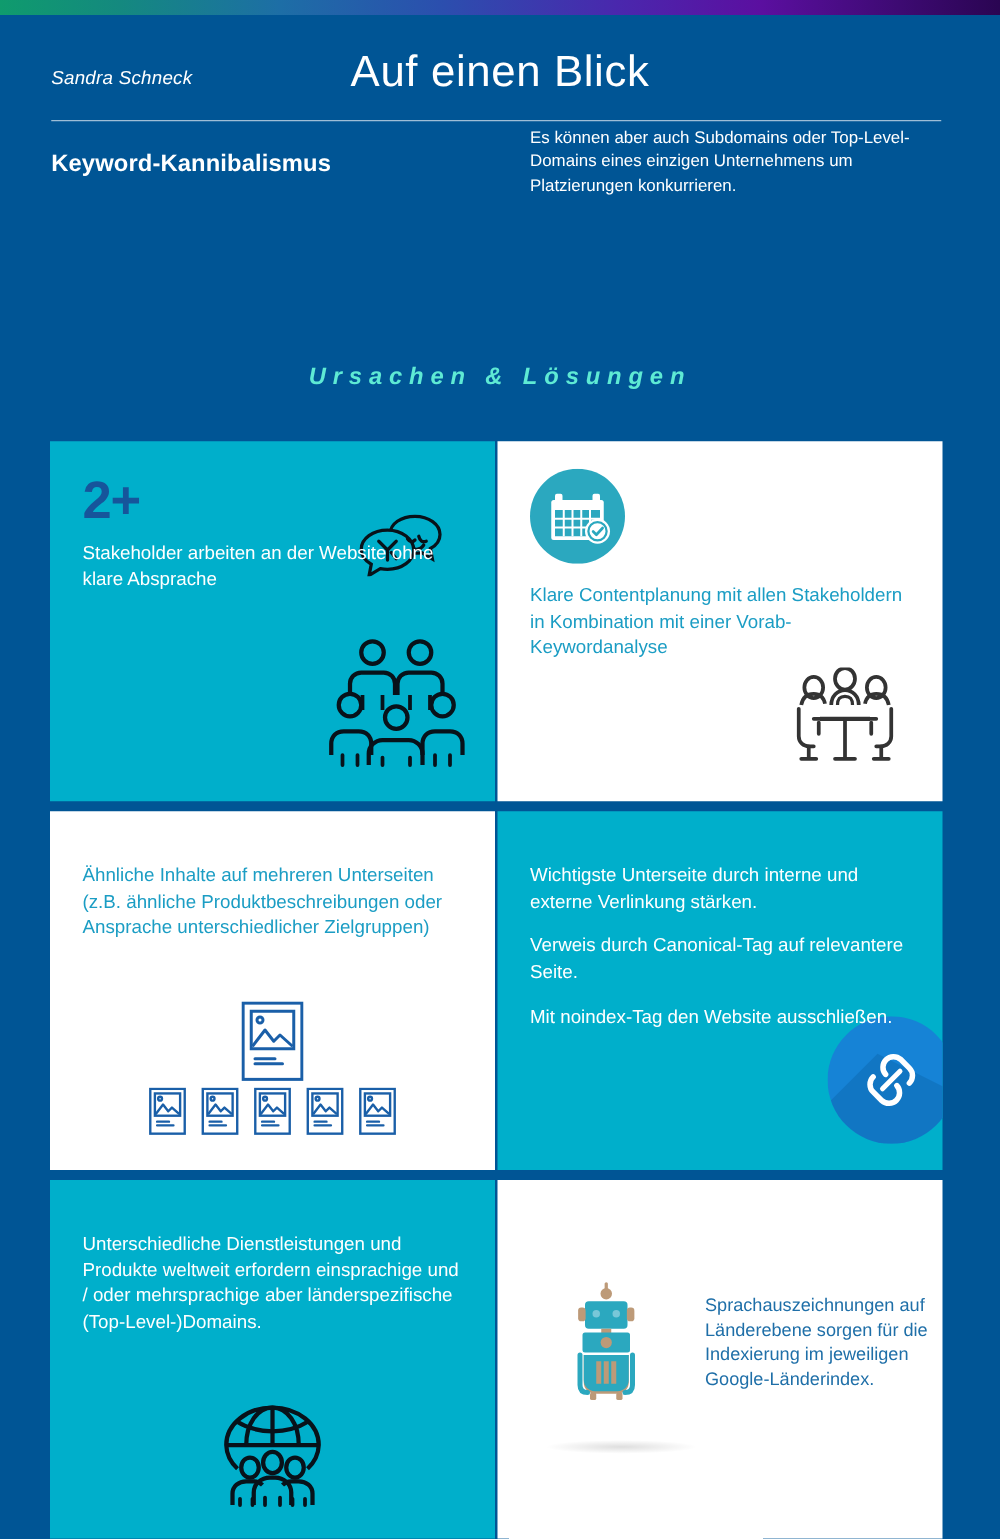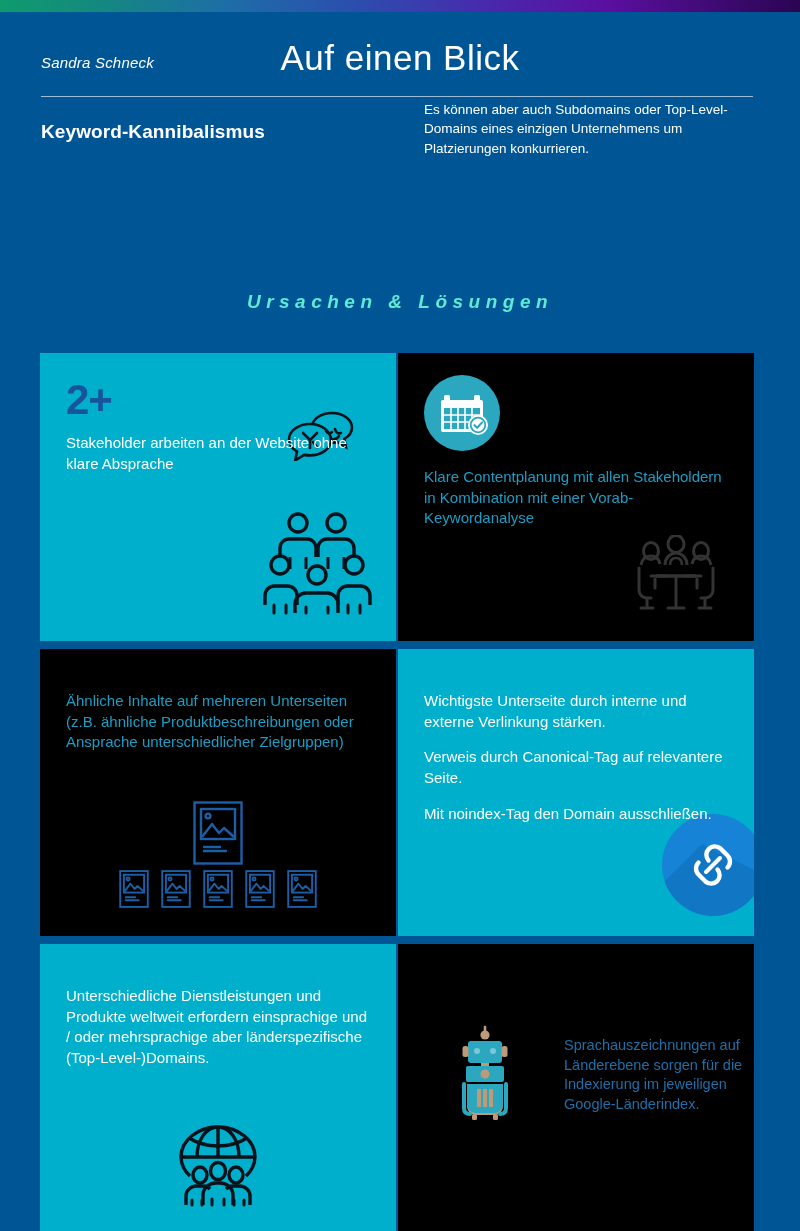--- a/index.html
+++ b/index.html
@@ -67,21 +67,21 @@
     position: absolute; left: 40px; top: 353px;
     width: 714px; height: 870px;
     display: grid;
     grid-template-columns: 356px 356px;
     grid-template-rows: 288px 287px 287px;
     gap: 8px 2px;
     column-gap: 2px;
   }
   .card { position: relative; overflow: hidden; padding: 26px 26px 0 26px; }
   .card.teal  { background: #00AFCB; }
-  .card.white { background: #000000; }
+  .card.white { background: #ffffff; }
 
   .card-text { position: relative; z-index: 2; }
   .card-text p { line-height: 1.38; }
   .card.teal  .card-text p { color: #ffffff; font-size: 15px; }
   .card.white .card-text p { color: #1b9dc4; font-size: 15px; }
   .card-text p + p { margin-top: 15px; }
 
   .bignum {
     font-size: 42px; font-weight: bold; color: #16559b;
     line-height: 1; letter-spacing: -1px; margin-bottom: 12px;
@@ -256,21 +256,21 @@
             <path d="M9 36l10-13 7 9 5-5 10 9" stroke-linejoin="round"></path>
           <path d="M11 46h16M11 51h22" stroke-linecap="round"></path>
         </svg>
       </span>
     </div>
 
     <div class="card teal">
       <div class="card-text" style="margin-top:16px">
         <p>Wichtigste Unterseite durch interne und externe Verlinkung stärken.</p>
         <p>Verweis durch Canonical-Tag auf relevantere Seite.</p>
-        <p>Mit noindex-Tag den Domain ausschließen.</p>
+        <p>Mit noindex-Tag den Website ausschließen.</p>
       </div>
       <span class="ic ic-link">
         <svg width="102" height="102" viewBox="0 0 102 102">
           <defs>
             <clipPath id="linkclip">
                 <circle cx="51" cy="51" r="51"></circle>
               </clipPath>
           </defs>
           <circle cx="51" cy="51" r="51" fill="#1683D6"></circle>
           <g clip-path="url(#linkclip)">

